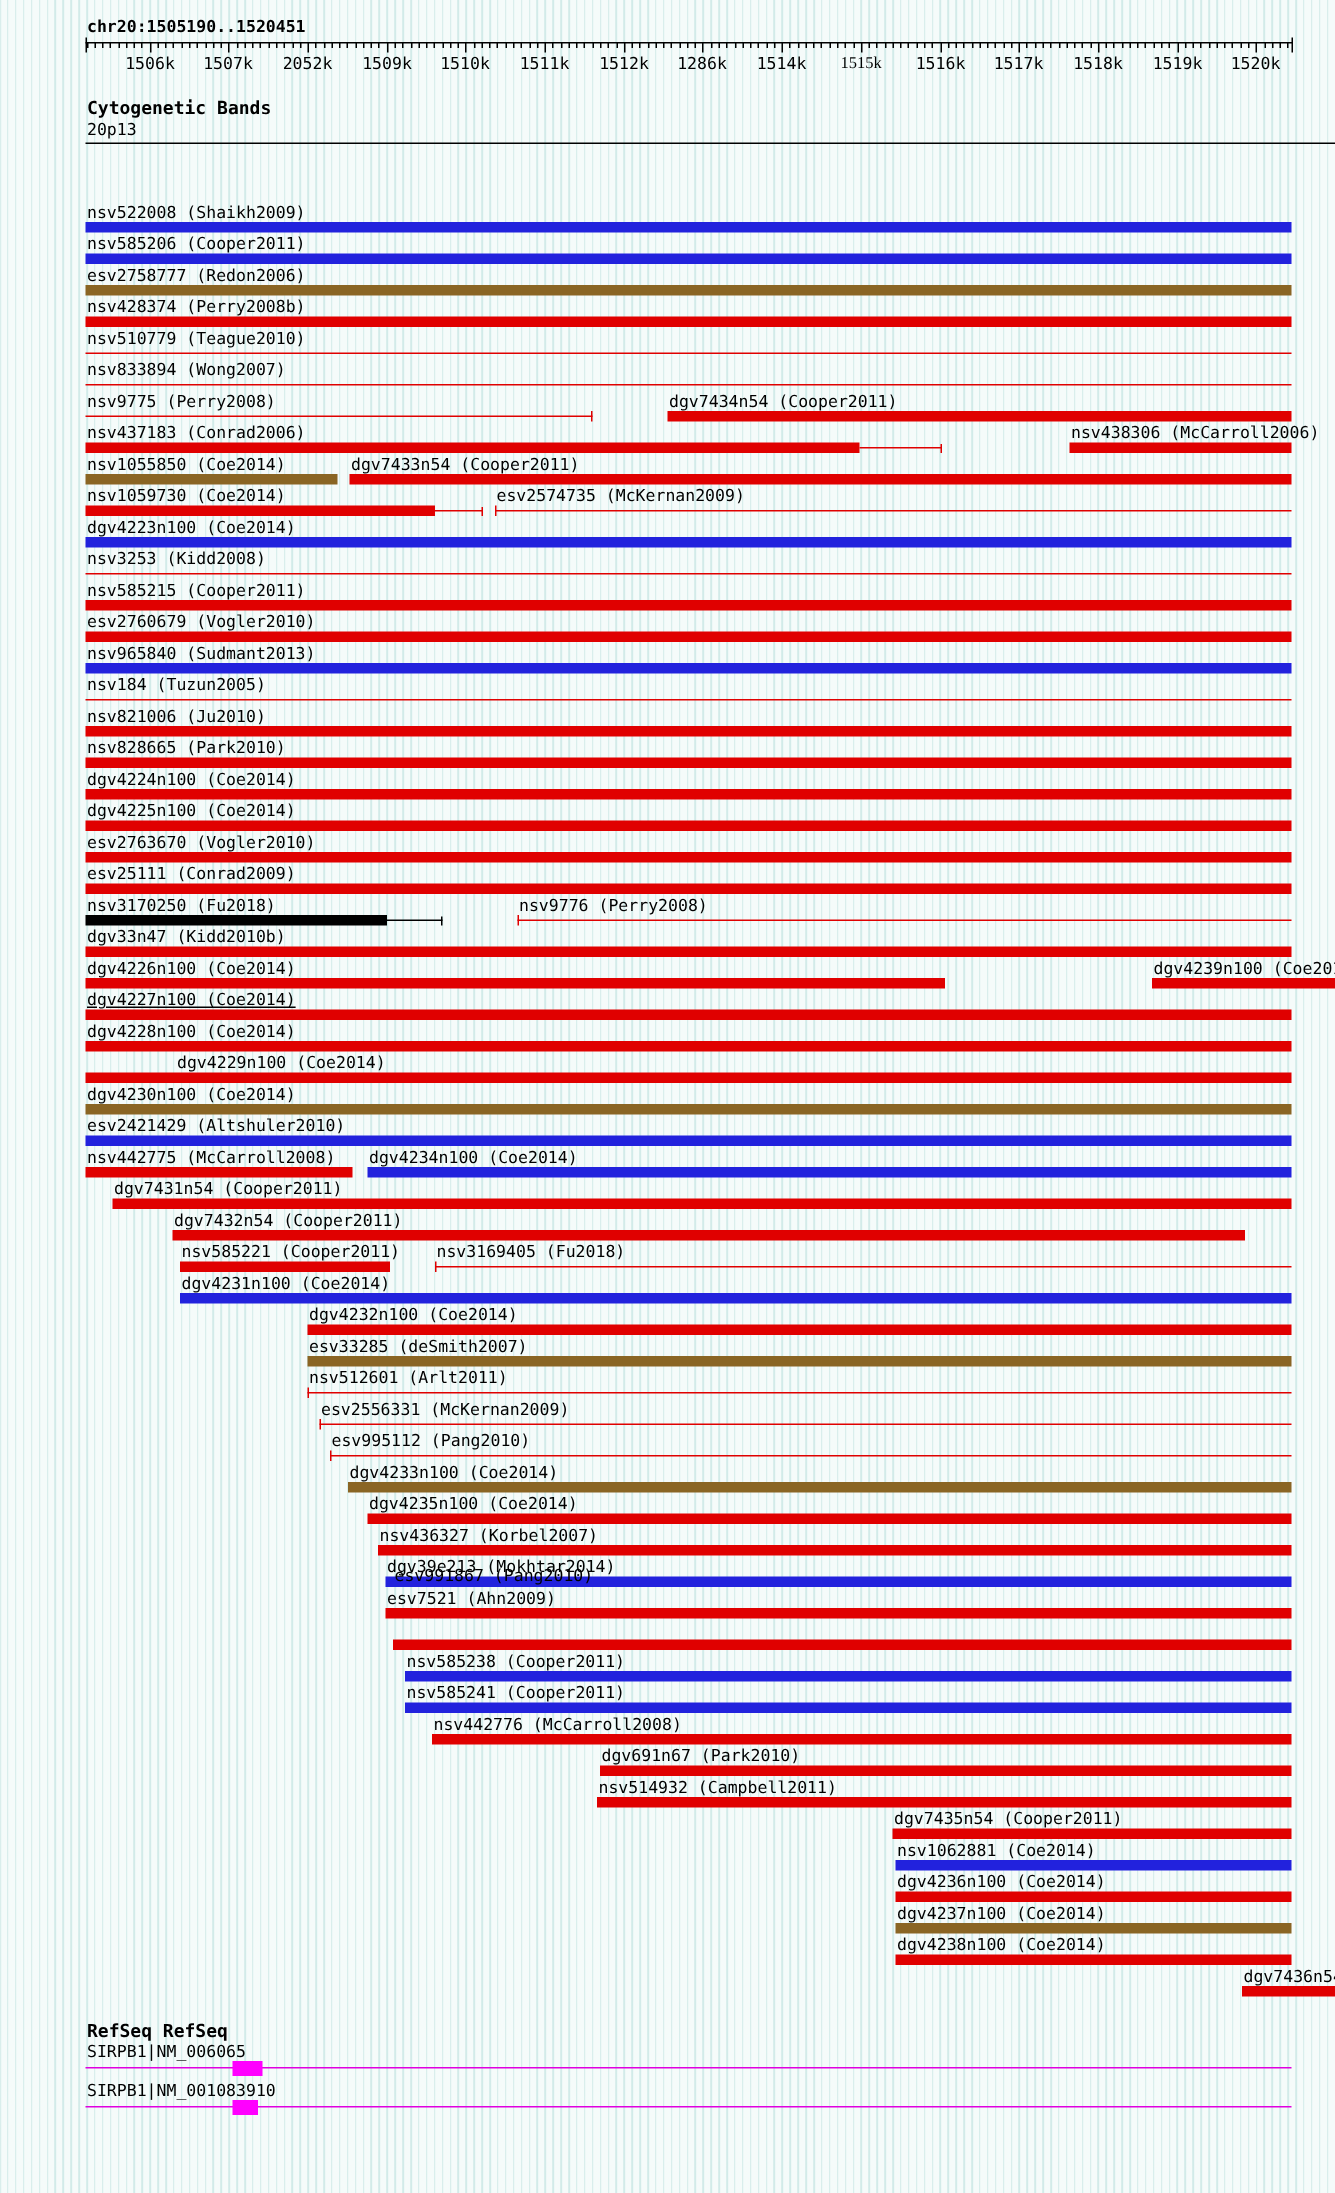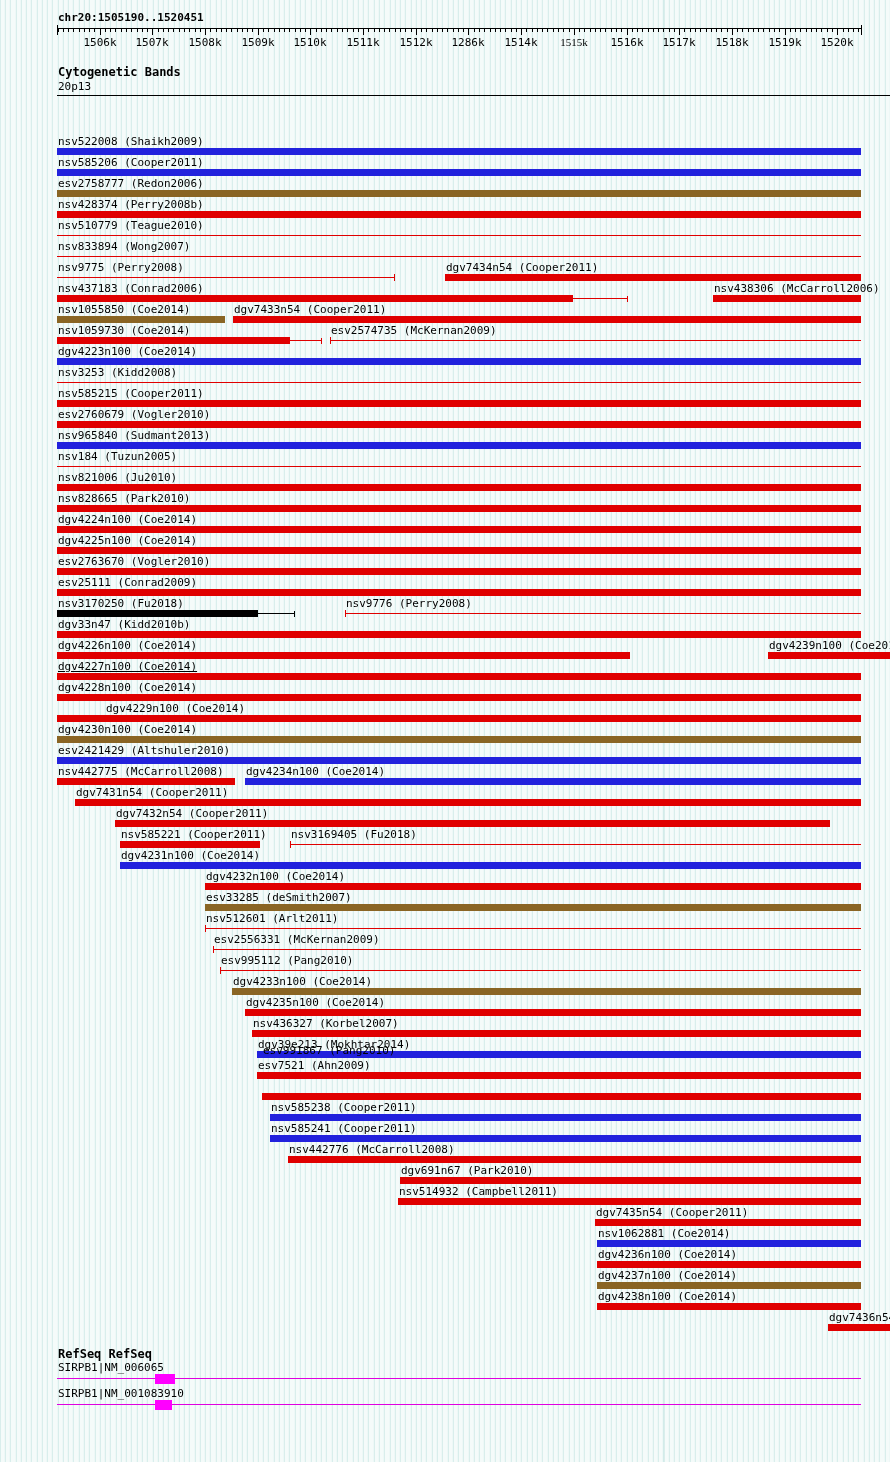--- a/index.html
+++ b/index.html
@@ -180,21 +180,21 @@
     <div style="position: absolute; left: 821px; top: 28px; width: 1px; height: 4px; background: rgb(0, 0, 0);"></div>
     <div style="position: absolute; left: 827px; top: 28px; width: 1px; height: 4px; background: rgb(0, 0, 0);"></div>
     <div style="position: absolute; left: 832px; top: 28px; width: 1px; height: 4px; background: rgb(0, 0, 0);"></div>
     <div style="position: absolute; left: 837px; top: 28px; width: 1px; height: 7px; background: rgb(0, 0, 0);"></div>
     <div style="position: absolute; left: 843px; top: 28px; width: 1px; height: 4px; background: rgb(0, 0, 0);"></div>
     <div style="position: absolute; left: 848px; top: 28px; width: 1px; height: 4px; background: rgb(0, 0, 0);"></div>
     <div style="position: absolute; left: 853px; top: 28px; width: 1px; height: 4px; background: rgb(0, 0, 0);"></div>
     <div style="position: absolute; left: 858px; top: 28px; width: 1px; height: 4px; background: rgb(0, 0, 0);"></div>
     <div style="position: absolute; left: 100px; top: 36px; transform: translateX(-50%); white-space: nowrap; line-height: 13px;">1506k</div>
     <div style="position: absolute; left: 152px; top: 36px; transform: translateX(-50%); white-space: nowrap; line-height: 13px;">1507k</div>
-    <div style="position: absolute; left: 205px; top: 36px; transform: translateX(-50%); white-space: nowrap; line-height: 13px;">1508k</div>
+    <div style="position: absolute; left: 205px; top: 36px; transform: translateX(-50%); white-space: nowrap; line-height: 13px;">2052k</div>
     <div style="position: absolute; left: 258px; top: 36px; transform: translateX(-50%); white-space: nowrap; line-height: 13px;">1509k</div>
     <div style="position: absolute; left: 310px; top: 36px; transform: translateX(-50%); white-space: nowrap; line-height: 13px;">1510k</div>
     <div style="position: absolute; left: 363px; top: 36px; transform: translateX(-50%); white-space: nowrap; line-height: 13px;">1511k</div>
     <div style="position: absolute; left: 416px; top: 36px; transform: translateX(-50%); white-space: nowrap; line-height: 13px;">1512k</div>
     <div style="position: absolute; left: 468px; top: 36px; transform: translateX(-50%); white-space: nowrap; line-height: 13px;">1286k</div>
     <div style="position: absolute; left: 521px; top: 36px; transform: translateX(-50%); white-space: nowrap; line-height: 13px;">1514k</div>
     <div style="position: absolute; left: 574px; top: 36px; transform: translateX(-50%); white-space: nowrap; line-height: 13px; font-family: Liberation Serif, serif;">1515k</div>
     <div style="position: absolute; left: 627px; top: 36px; transform: translateX(-50%); white-space: nowrap; line-height: 13px;">1516k</div>
     <div style="position: absolute; left: 679px; top: 36px; transform: translateX(-50%); white-space: nowrap; line-height: 13px;">1517k</div>
     <div style="position: absolute; left: 732px; top: 36px; transform: translateX(-50%); white-space: nowrap; line-height: 13px;">1518k</div>
@@ -268,21 +268,21 @@
     <div style="position: absolute; left: 58px; top: 618px; white-space: nowrap; line-height: 13px;">dgv33n47 (Kidd2010b)</div>
     <div style="position: absolute; left: 57px; top: 631px; width: 804px; height: 7px; background: rgb(224, 0, 0);"></div>
     <div style="position: absolute; left: 58px; top: 639px; white-space: nowrap; line-height: 13px;">dgv4226n100 (Coe2014)</div>
     <div style="position: absolute; left: 57px; top: 652px; width: 573px; height: 7px; background: rgb(224, 0, 0);"></div>
     <div style="position: absolute; left: 769px; top: 639px; white-space: nowrap; line-height: 13px;">dgv4239n100 (Coe2014)</div>
     <div style="position: absolute; left: 768px; top: 652px; width: 122px; height: 7px; background: rgb(224, 0, 0);"></div>
     <div style="position: absolute; left: 58px; top: 660px; white-space: nowrap; line-height: 13px; text-decoration: underline;">dgv4227n100 (Coe2014)</div>
     <div style="position: absolute; left: 57px; top: 673px; width: 804px; height: 7px; background: rgb(224, 0, 0);"></div>
     <div style="position: absolute; left: 58px; top: 681px; white-space: nowrap; line-height: 13px;">dgv4228n100 (Coe2014)</div>
     <div style="position: absolute; left: 57px; top: 694px; width: 804px; height: 7px; background: rgb(224, 0, 0);"></div>
-    <div style="position: absolute; left: 58px; top: 702px; white-space: nowrap; line-height: 13px; padding-left: 48px;">dgv4229n100 (Coe2014)</div>
+    <div style="position: absolute; left: 70px; top: 702px; white-space: nowrap; line-height: 13px; padding-left: 48px;">dgv4229n100 (Coe2014)</div>
     <div style="position: absolute; left: 57px; top: 715px; width: 804px; height: 7px; background: rgb(224, 0, 0);"></div>
     <div style="position: absolute; left: 58px; top: 723px; white-space: nowrap; line-height: 13px;">dgv4230n100 (Coe2014)</div>
     <div style="position: absolute; left: 57px; top: 736px; width: 804px; height: 7px; background: rgb(138, 101, 36);"></div>
     <div style="position: absolute; left: 58px; top: 744px; white-space: nowrap; line-height: 13px;">esv2421429 (Altshuler2010)</div>
     <div style="position: absolute; left: 57px; top: 757px; width: 804px; height: 7px; background: rgb(34, 34, 221);"></div>
     <div style="position: absolute; left: 58px; top: 765px; white-space: nowrap; line-height: 13px;">nsv442775 (McCarroll2008)</div>
     <div style="position: absolute; left: 57px; top: 778px; width: 178px; height: 7px; background: rgb(224, 0, 0);"></div>
     <div style="position: absolute; left: 246px; top: 765px; white-space: nowrap; line-height: 13px;">dgv4234n100 (Coe2014)</div>
     <div style="position: absolute; left: 245px; top: 778px; width: 616px; height: 7px; background: rgb(34, 34, 221);"></div>
     <div style="position: absolute; left: 76px; top: 786px; white-space: nowrap; line-height: 13px;">dgv7431n54 (Cooper2011)</div>

